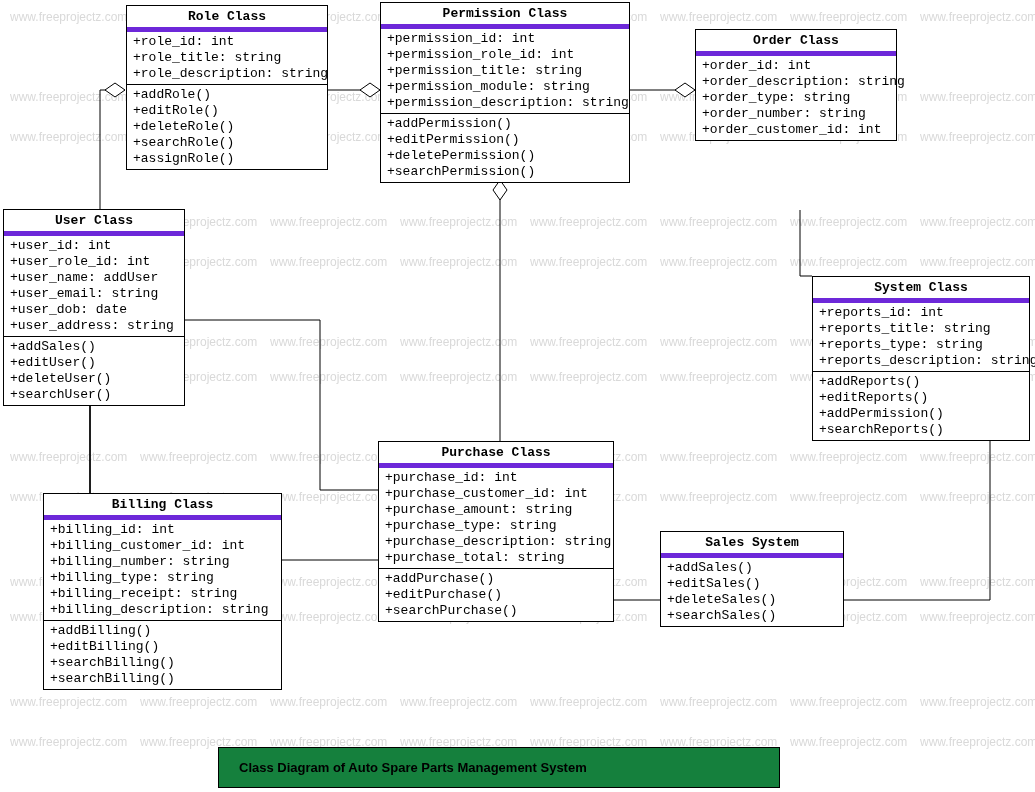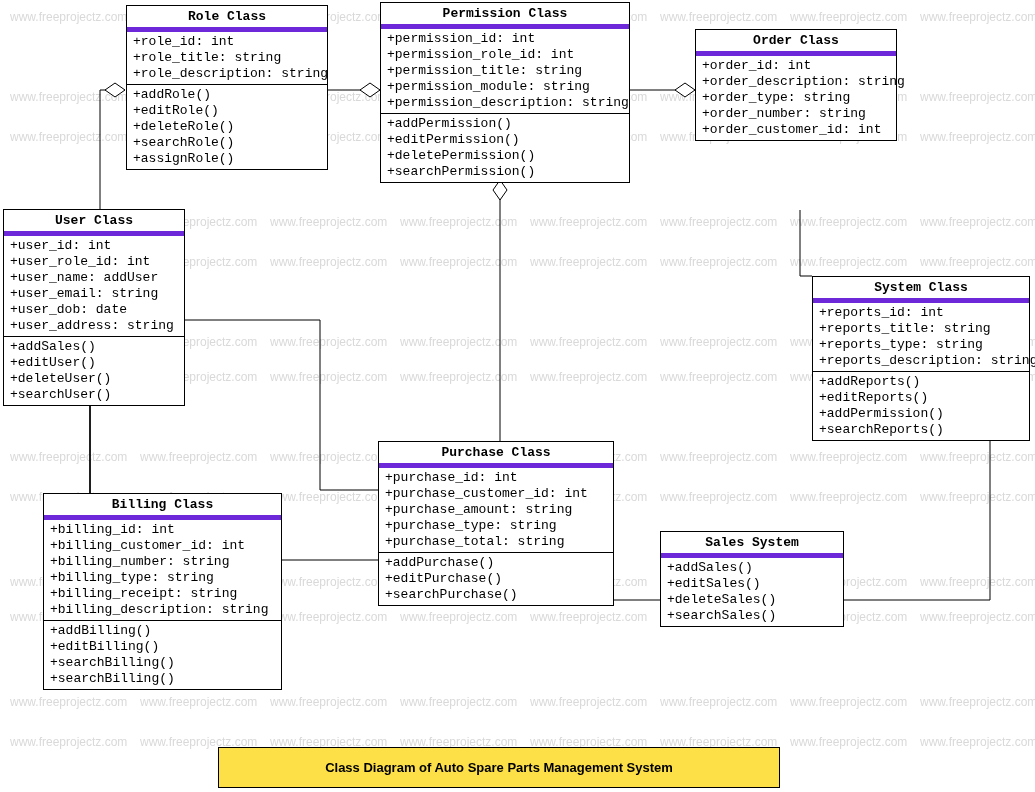--- a/index.html
+++ b/index.html
@@ -38,24 +38,24 @@
   }
   .class-section {
     border-bottom: 1px solid #000;
     padding: 2px 6px;
   }
   .class-section:last-child { border-bottom: none; }
   .class-section div { white-space: nowrap; line-height: 16px; }
   .diagram-title-box {
     position: absolute;
     border: 1px solid #000;
-    background: #fde047;
+    background: #15803d;
     font-weight: bold;
     font-family: Arial, sans-serif;
-    text-align: center;
+    text-align: left;
     padding: 12px 20px;
     z-index: 2;
   }
   svg.connections {
     position: absolute;
     top: 0; left: 0;
     width: 1035px; height: 792px;
     z-index: 1;
     pointer-events: none;
   }
@@ -282,20 +282,21 @@
     </div>
 </div>
 
 <div class="class-box" style="left:378px; top:441px; width:234px;">
   <div class="class-title">Purchase Class</div>
   <div class="class-section">
       <div>+purchase_id: int</div>
       <div>+purchase_customer_id: int</div>
       <div>+purchase_amount: string</div>
       <div>+purchase_type: string</div>
+      <div>+purchase_description: string</div>
       <div>+purchase_total: string</div>
     </div>
   <div class="class-section">
       <div>+addPurchase()</div>
       <div>+editPurchase()</div>
       <div>+searchPurchase()</div>
     </div>
 </div>
 
 <div class="class-box" style="left:43px; top:493px; width:237px;">

